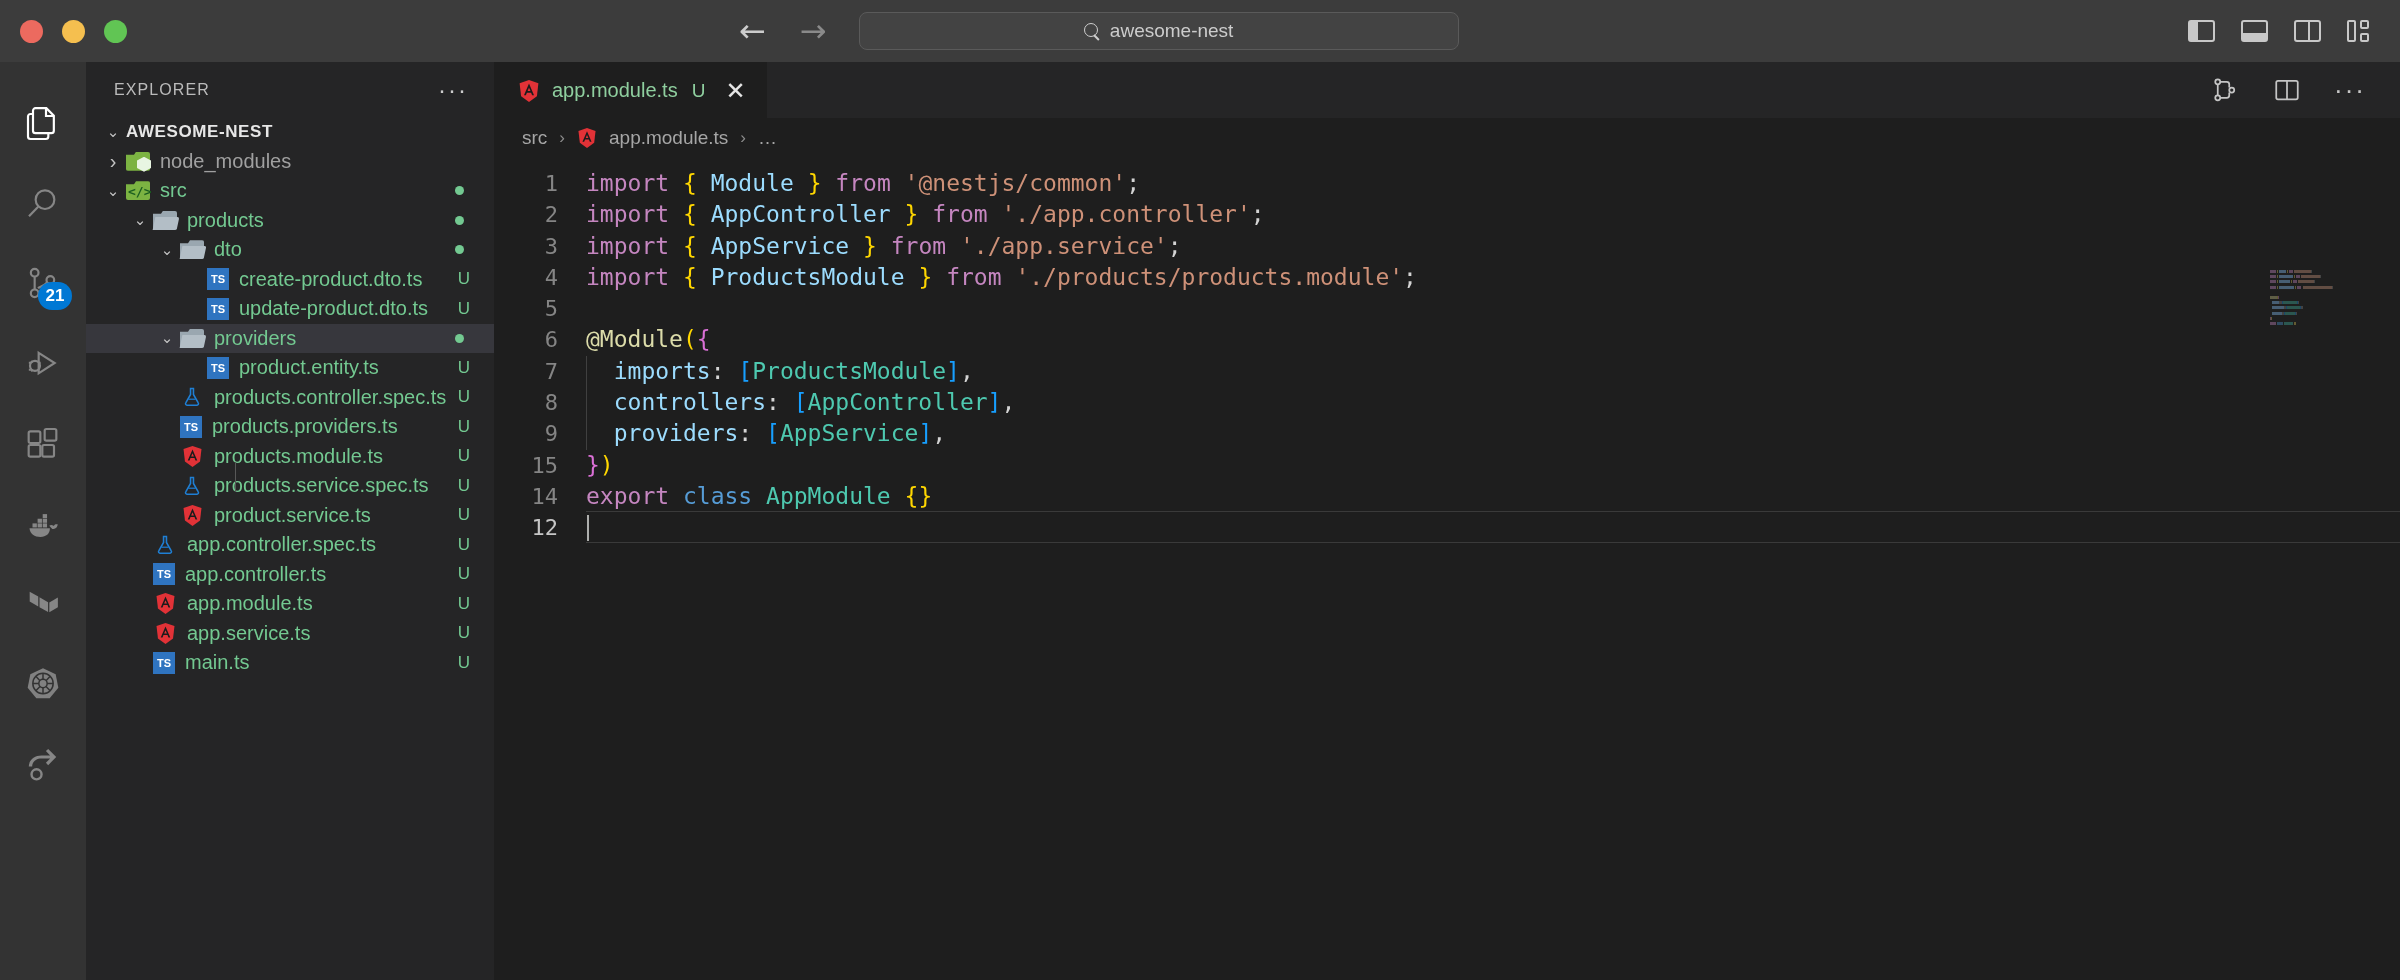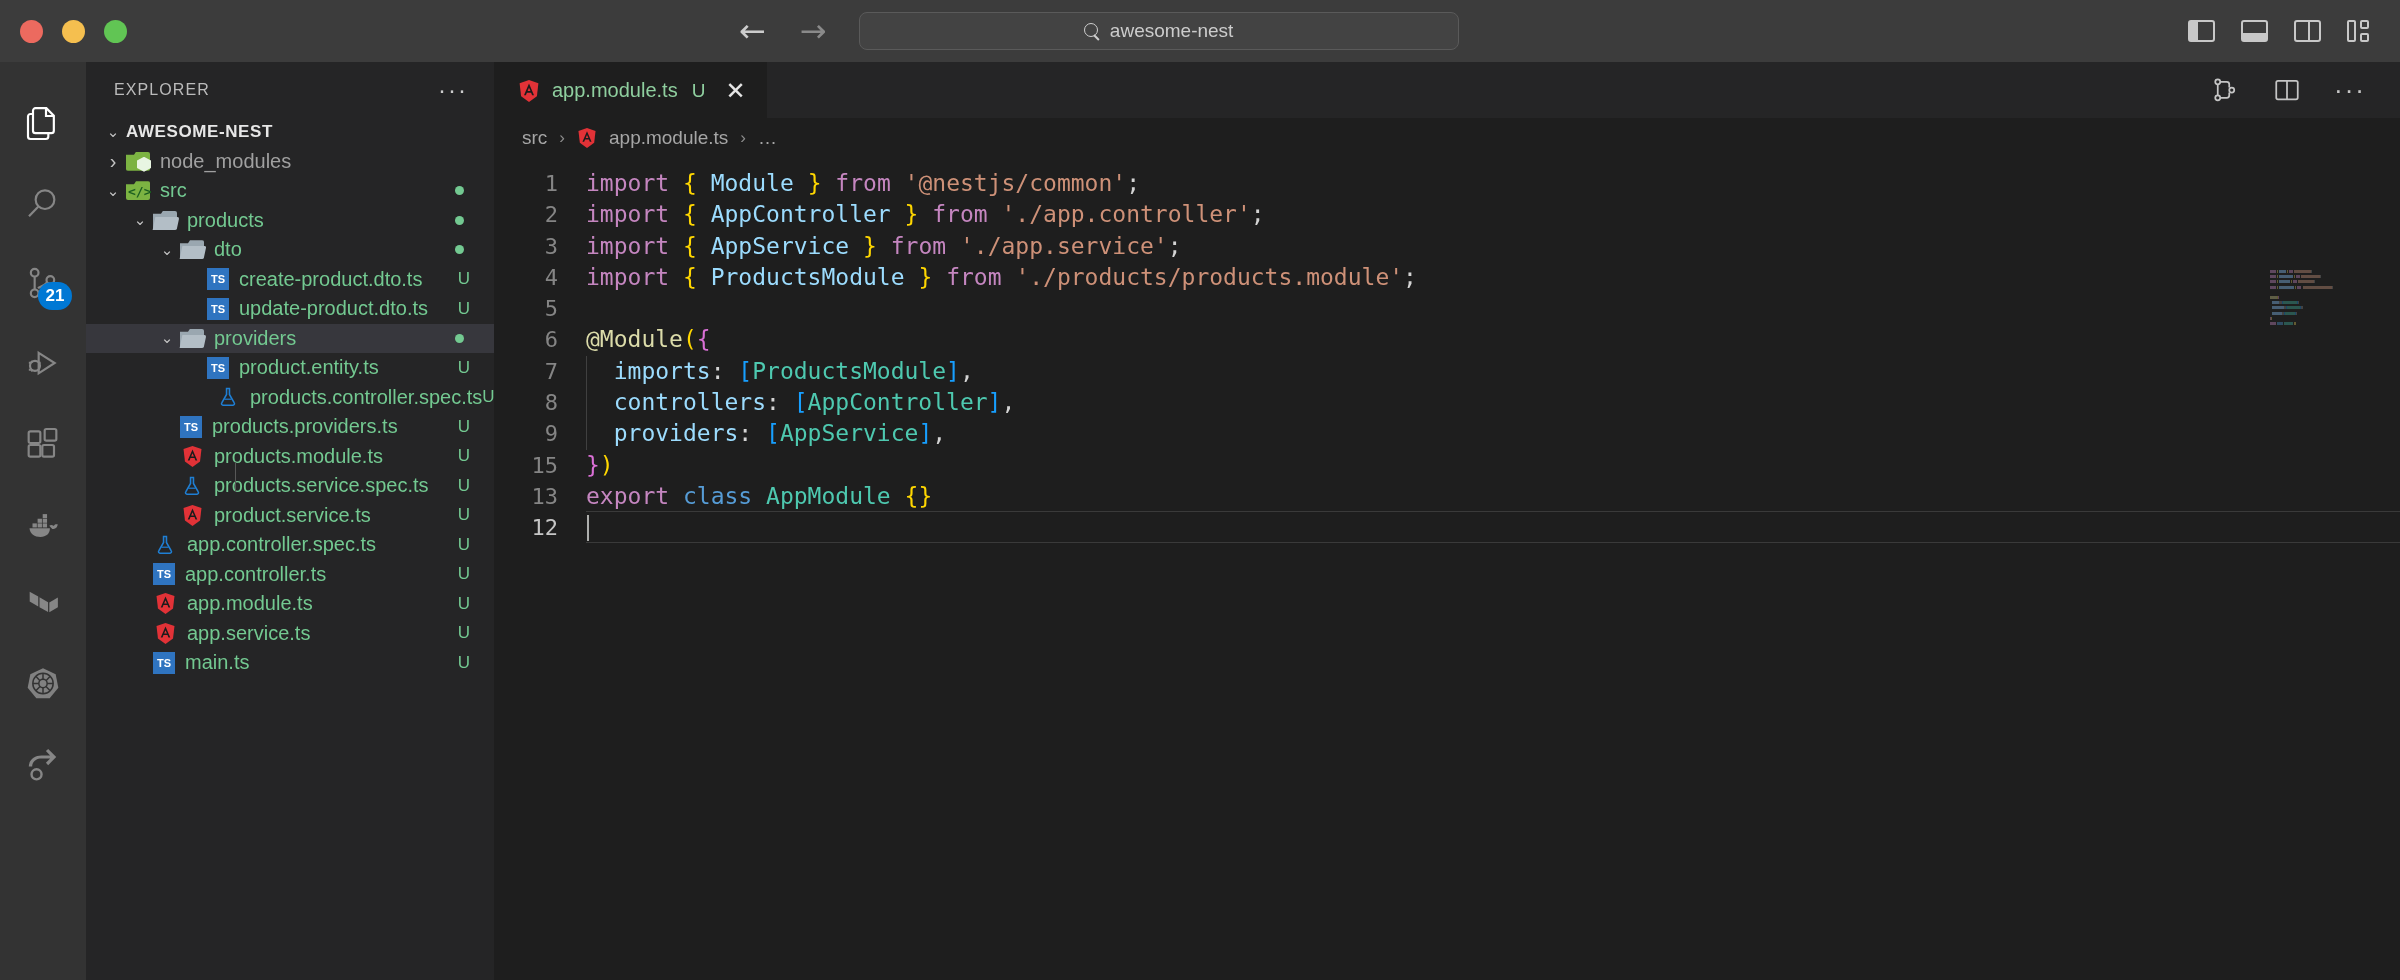--- a/index.html
+++ b/index.html
@@ -396,21 +396,21 @@
             </span>
             <span class="label green">providers</span>
             <span class="dotmark"></span>
           </div>
           <div class="row" style="padding-left: 95px;">
             <span class="twisty"></span>
             <span class="ico ts-ico">TS</span>
             <span class="label green">product.entity.ts</span>
             <span class="gitstatus">U</span>
           </div>
-          <div class="row" style="padding-left: 104px;">
+          <div class="row" style="padding-left: 68px;">
             <span class="twisty"></span>
             <span class="ico spec-ico">
               <svg width="22" height="22" viewBox="0 0 24 24" fill="none" stroke="#1f7fd4" stroke-width="1.7">
                 <path d="M9.6 2.8h4.8M10.4 2.8v6.4L5.2 18.4a1.6 1.6 0 0 0 1.4 2.5h10.8a1.6 1.6 0 0 0 1.4-2.5L13.6 9.2V2.8"></path>
                 <path d="M8.1 14.4h7.8" stroke-width="1.3"></path>
               </svg>
             </span>
             <span class="label green">products.controller.spec.ts</span>
             <span class="gitstatus">U</span>
           </div>
@@ -555,21 +555,21 @@
             <div>1</div>
             <div>2</div>
             <div>3</div>
             <div>4</div>
             <div>5</div>
             <div>6</div>
             <div>7</div>
             <div>8</div>
             <div>9</div>
             <div>15</div>
-            <div>13</div>
+            <div>14</div>
             <div class="cur">12</div>
           </div>
         <div class="codelines" id="codelines" style="position: relative;"><div class="cl"><span class="cl-inner"><span class="tk-kw">import</span><span class="tk-pl"> </span><span class="tk-br">{</span><span class="tk-pl"> </span><span class="tk-id">Module</span><span class="tk-pl"> </span><span class="tk-br">}</span><span class="tk-pl"> </span><span class="tk-kw">from</span><span class="tk-pl"> </span><span class="tk-str">'@nestjs/common'</span><span class="tk-pl">;</span></span></div><div class="cl"><span class="cl-inner"><span class="tk-kw">import</span><span class="tk-pl"> </span><span class="tk-br">{</span><span class="tk-pl"> </span><span class="tk-id">AppController</span><span class="tk-pl"> </span><span class="tk-br">}</span><span class="tk-pl"> </span><span class="tk-kw">from</span><span class="tk-pl"> </span><span class="tk-str">'./app.controller'</span><span class="tk-pl">;</span></span></div><div class="cl"><span class="cl-inner"><span class="tk-kw">import</span><span class="tk-pl"> </span><span class="tk-br">{</span><span class="tk-pl"> </span><span class="tk-id">AppService</span><span class="tk-pl"> </span><span class="tk-br">}</span><span class="tk-pl"> </span><span class="tk-kw">from</span><span class="tk-pl"> </span><span class="tk-str">'./app.service'</span><span class="tk-pl">;</span></span></div><div class="cl"><span class="cl-inner"><span class="tk-kw">import</span><span class="tk-pl"> </span><span class="tk-br">{</span><span class="tk-pl"> </span><span class="tk-id">ProductsModule</span><span class="tk-pl"> </span><span class="tk-br">}</span><span class="tk-pl"> </span><span class="tk-kw">from</span><span class="tk-pl"> </span><span class="tk-str">'./products/products.module'</span><span class="tk-pl">;</span></span></div><div class="cl"><span class="cl-inner"></span></div><div class="cl"><span class="cl-inner"><span class="tk-dec">@Module</span><span class="tk-br">(</span><span class="tk-br2">{</span></span></div><div class="cl"><span class="cl-inner"><span class="tk-pl">  </span><span class="tk-id">imports</span><span class="tk-pl">: </span><span class="tk-br3">[</span><span class="tk-cls">ProductsModule</span><span class="tk-br3">]</span><span class="tk-pl">,</span></span></div><div class="cl"><span class="cl-inner"><span class="tk-pl">  </span><span class="tk-id">controllers</span><span class="tk-pl">: </span><span class="tk-br3">[</span><span class="tk-cls">AppController</span><span class="tk-br3">]</span><span class="tk-pl">,</span></span></div><div class="cl"><span class="cl-inner"><span class="tk-pl">  </span><span class="tk-id">providers</span><span class="tk-pl">: </span><span class="tk-br3">[</span><span class="tk-cls">AppService</span><span class="tk-br3">]</span><span class="tk-pl">,</span></span></div><div class="cl"><span class="cl-inner"><span class="tk-br2">}</span><span class="tk-br">)</span></span></div><div class="cl"><span class="cl-inner"><span class="tk-kw">export</span><span class="tk-pl"> </span><span class="tk-ctl">class</span><span class="tk-pl"> </span><span class="tk-cls">AppModule</span><span class="tk-pl"> </span><span class="tk-br">{}</span></span></div><div class="cl currentline"><span class="cl-inner"></span></div><div class="indent-rule" style="left: 14px; top: 197.8px; height: 93.9px; bottom: auto;"></div><div class="caret" style="left: 15px; top: 357.3px; height: 26px;"></div></div>
         <div class="minimap" id="minimap">
             <div class="mm-line" style="display: flex;">
               <span style="display: inline-block; height: 3px; width: 6.3px; background: rgb(107, 79, 106);"></span>
               <span style="display: inline-block; height: 3px; width: 1.05px; background: transparent;"></span>
               <span style="display: inline-block; height: 3px; width: 1.05px; background: rgb(110, 101, 53);"></span>
               <span style="display: inline-block; height: 3px; width: 1.05px; background: transparent;"></span>
               <span style="display: inline-block; height: 3px; width: 6.3px; background: rgb(79, 106, 130);"></span>

